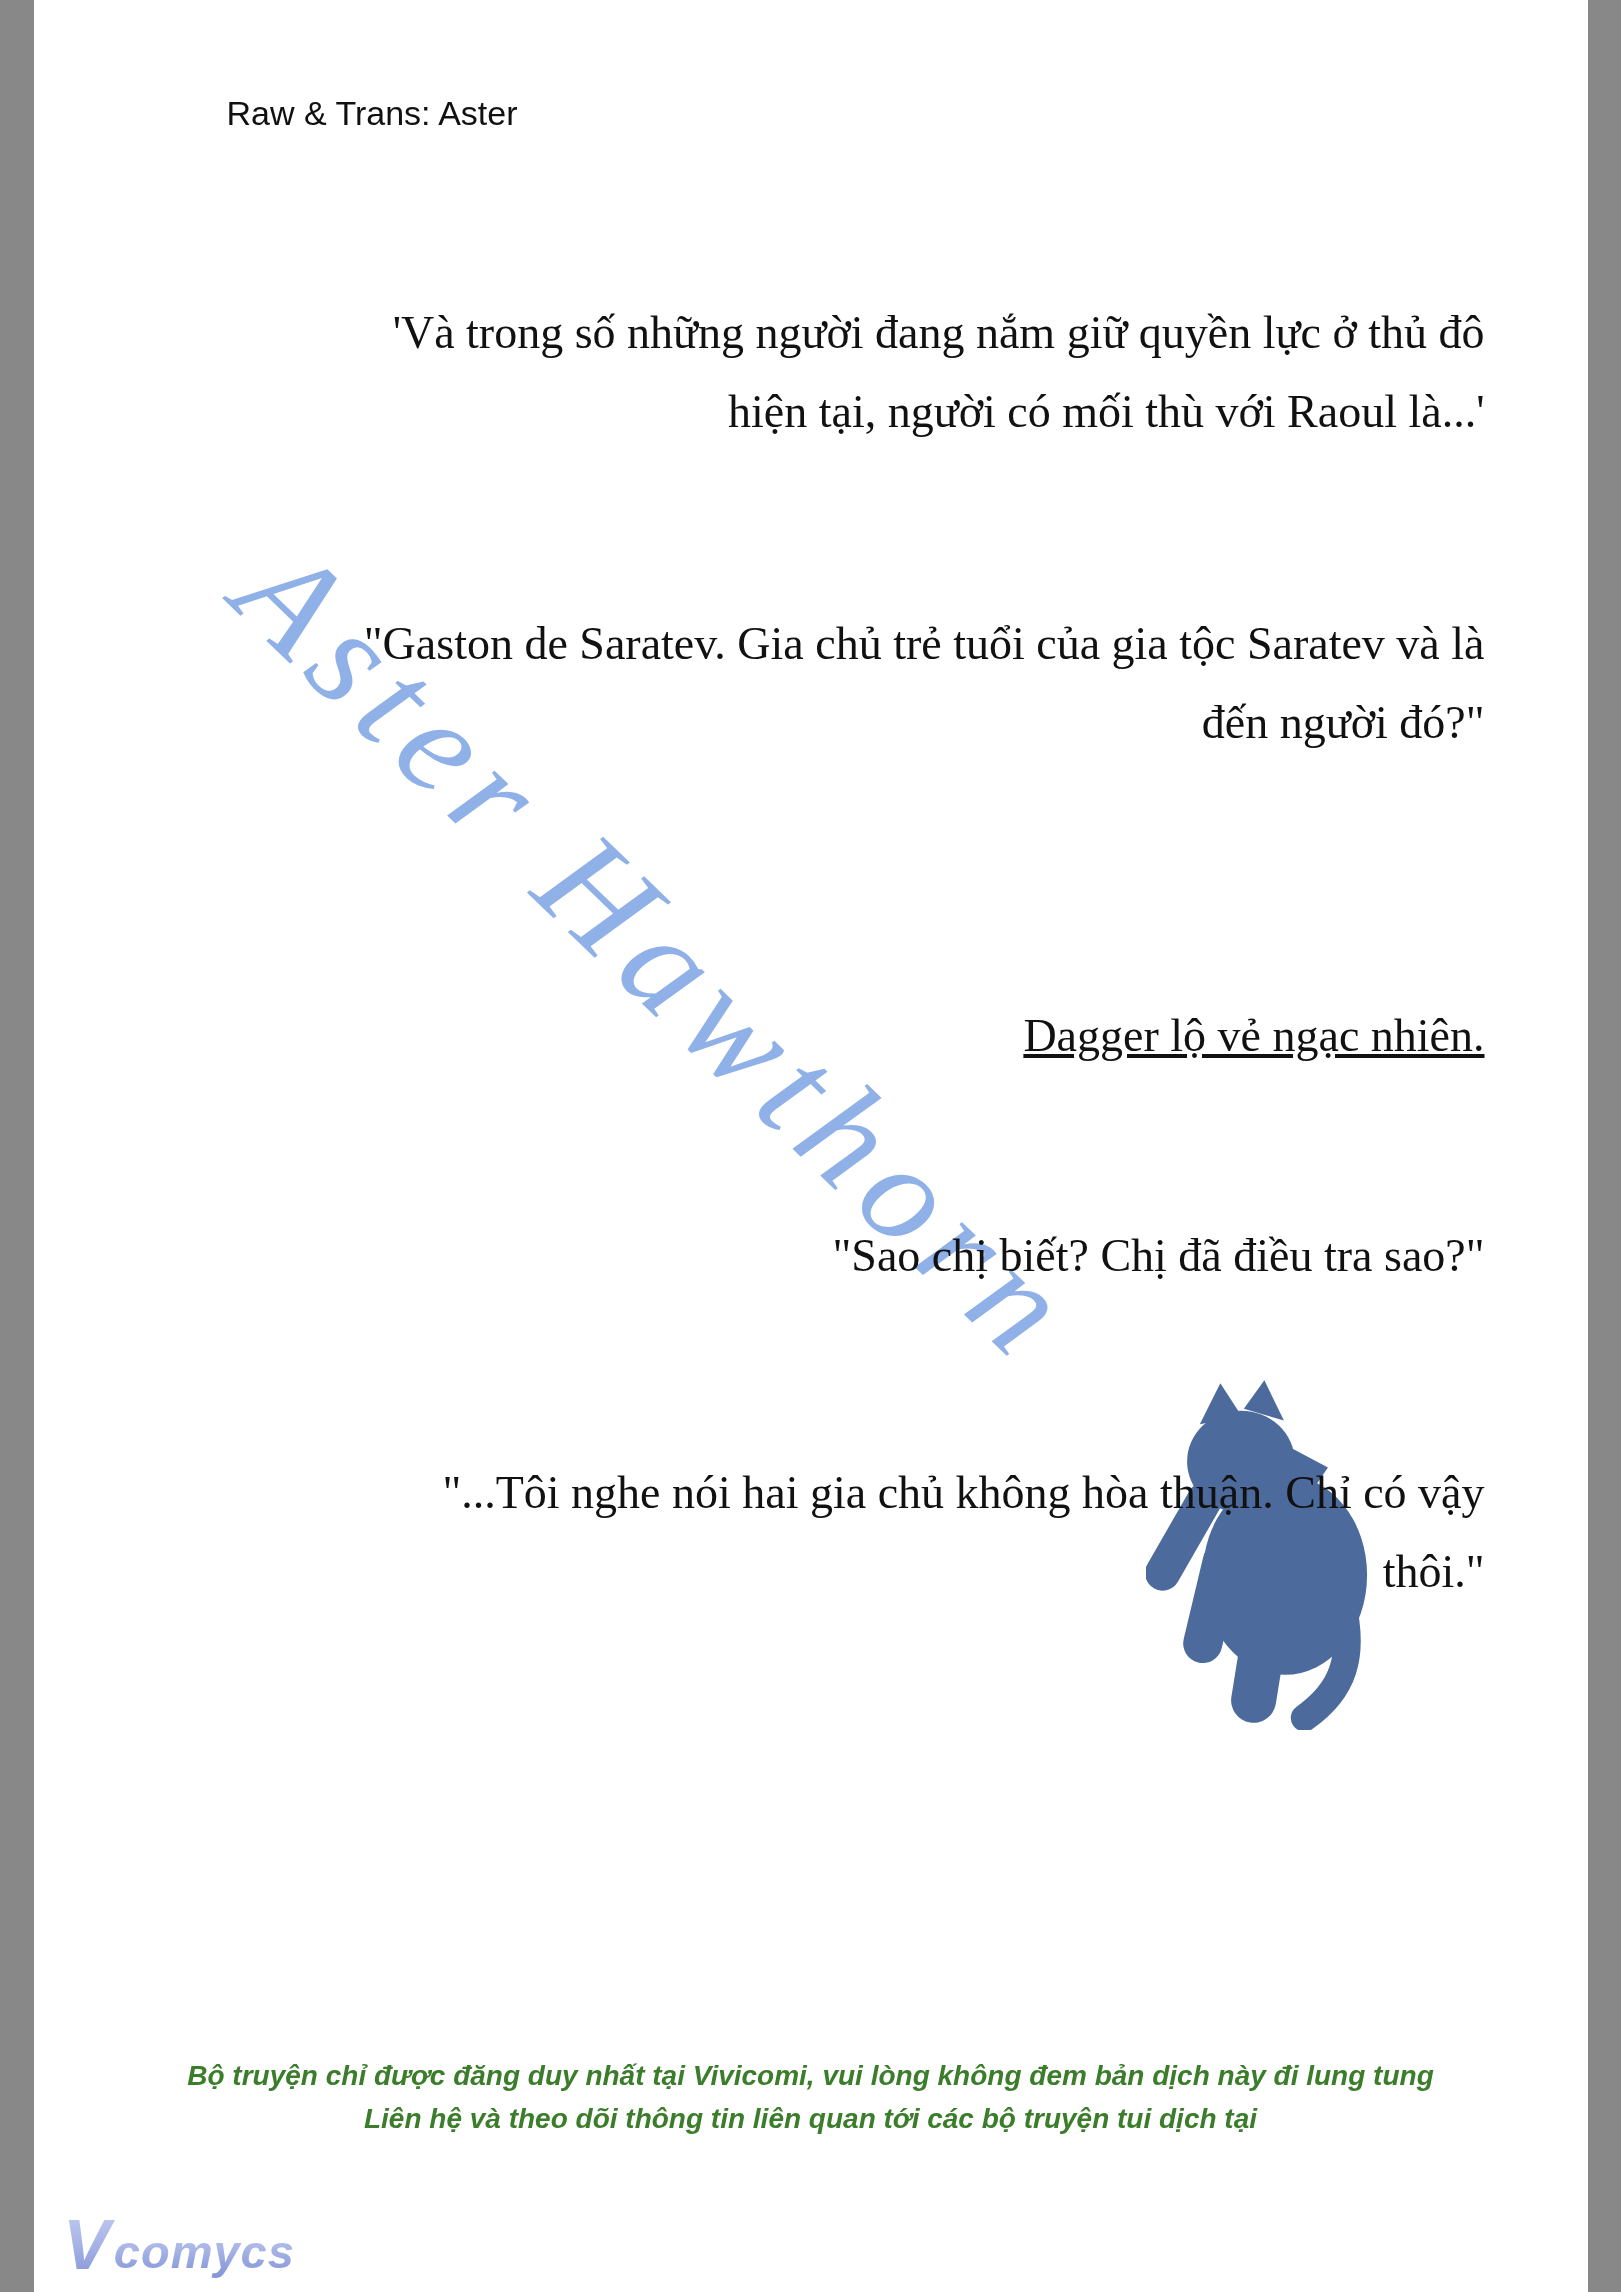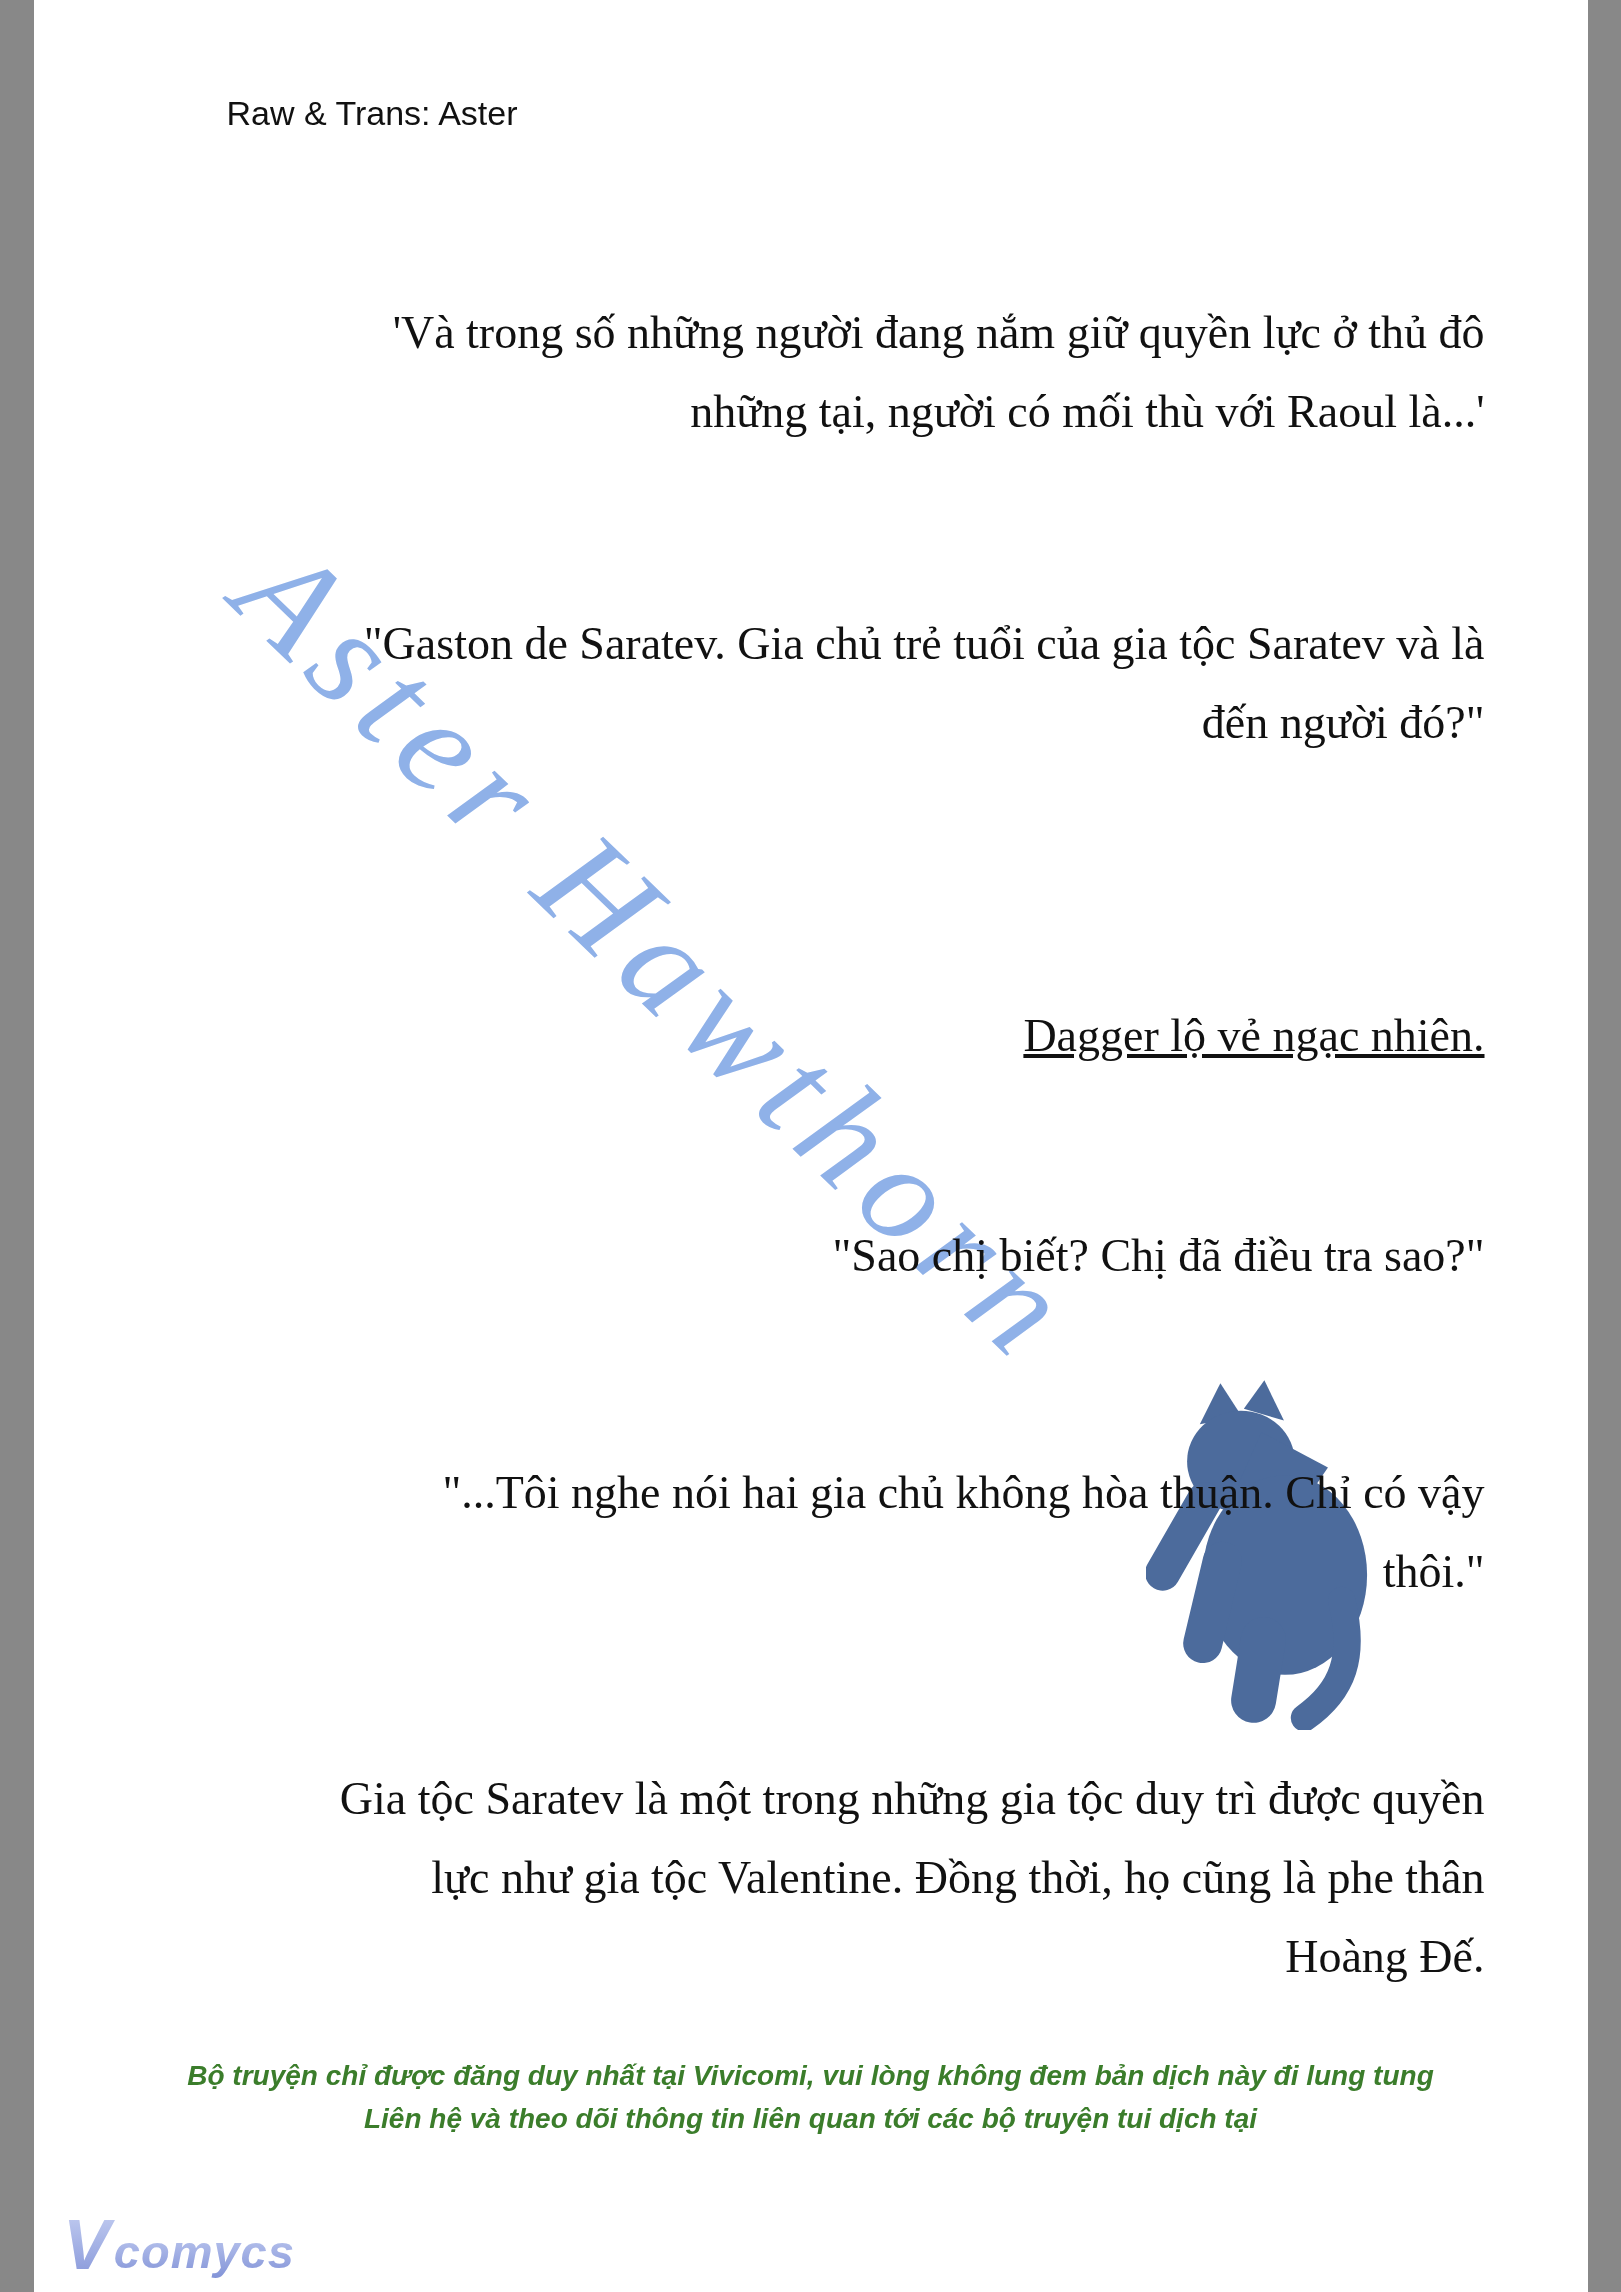--- a/index.html
+++ b/index.html
@@ -83,46 +83,41 @@
       <ellipse cx="142" cy="202" rx="84" ry="102"></ellipse>
       <line x1="60" y1="125" x2="17" y2="200" stroke-width="36" stroke-linecap="round"></line>
       <line x1="78" y1="188" x2="58" y2="272" stroke-width="40" stroke-linecap="round"></line>
       <line x1="120" y1="268" x2="110" y2="330" stroke-width="46" stroke-linecap="round"></line>
       <path d="M 200,228 C 214,285 202,320 162,348" fill="none" stroke-width="28" stroke-linecap="round"></path>
     </g>
   </svg>
 
   <div class="para p1">
     <div class="line">'Và trong số những người đang nắm giữ quyền lực ở thủ đô</div>
-    <div class="line">những tại, người có mối thù với Raoul là...'</div>
+    <div class="line">hiện tại, người có mối thù với Raoul là...'</div>
   </div>
 
   <div class="para p2">
     <div class="line">"Gaston de Saratev. Gia chủ trẻ tuổi của gia tộc Saratev và là</div>
     <div class="line">đến người đó?"</div>
   </div>
 
   <div class="para p3">
     <div class="line">Dagger lộ vẻ ngạc nhiên.</div>
   </div>
 
   <div class="para p4">
     <div class="line">"Sao chị biết? Chị đã điều tra sao?"</div>
   </div>
 
   <div class="para p5">
     <div class="line">"...Tôi nghe nói hai gia chủ không hòa thuận. Chỉ có vậy</div>
     <div class="line">thôi."</div>
   </div>
 
-  <div class="para p6">
-    <div class="line">Gia tộc Saratev là một trong những gia tộc duy trì được quyền</div>
-    <div class="line">lực như gia tộc Valentine. Đồng thời, họ cũng là phe thân</div>
-    <div class="line">Hoàng Đế.</div>
-  </div>
 
   <div class="footer">
     <div>Bộ truyện chỉ được đăng duy nhất tại Vivicomi, vui lòng không đem bản dịch này đi lung tung</div>
     <div>Liên hệ và theo dõi thông tin liên quan tới các bộ truyện tui dịch tại</div>
   </div>
 
   <svg class="logo" viewBox="0 0 240 96" xmlns="http://www.w3.org/2000/svg" aria-hidden="true">
     <defs>
       <linearGradient id="logoGrad" x1="0" y1="0" x2="0" y2="1">
         <stop offset="0" style="stop-color:var(--logo-top,#c6d0f2)"></stop>

